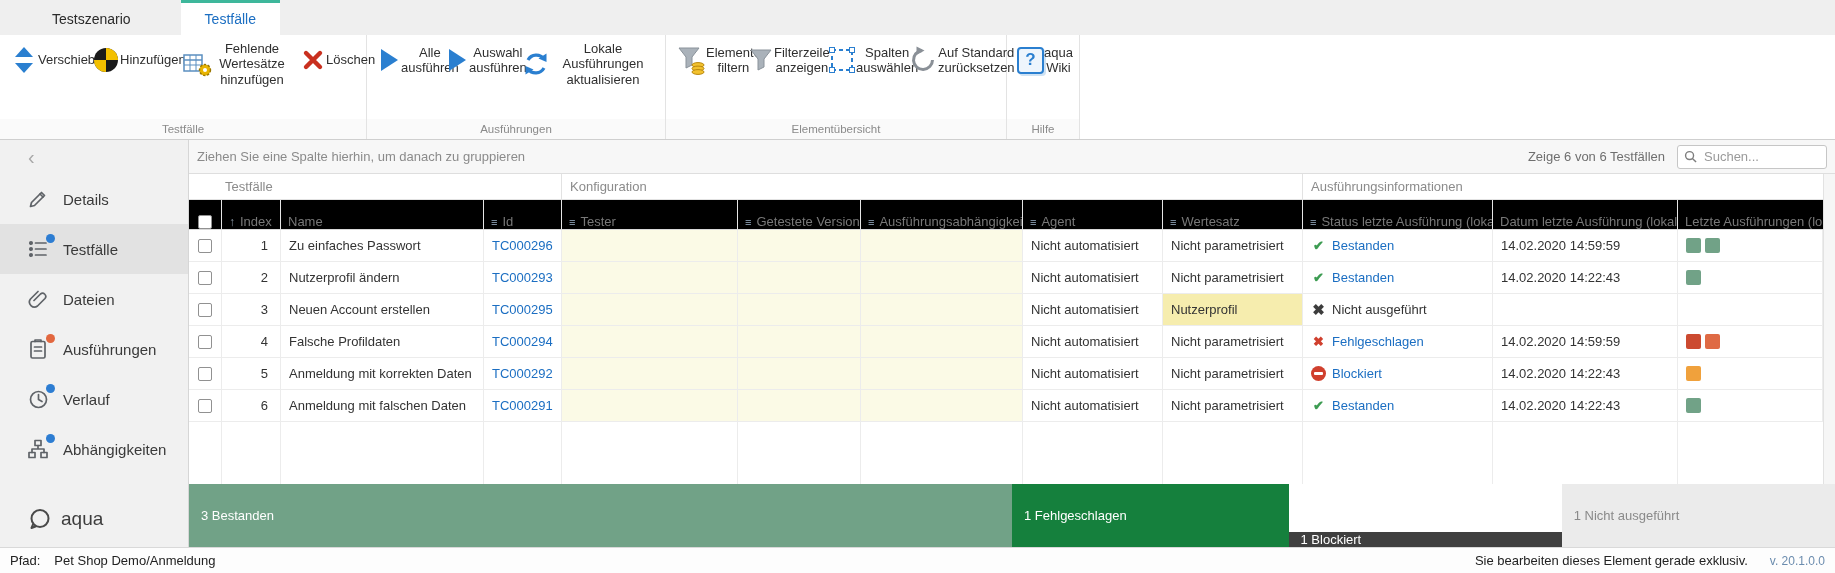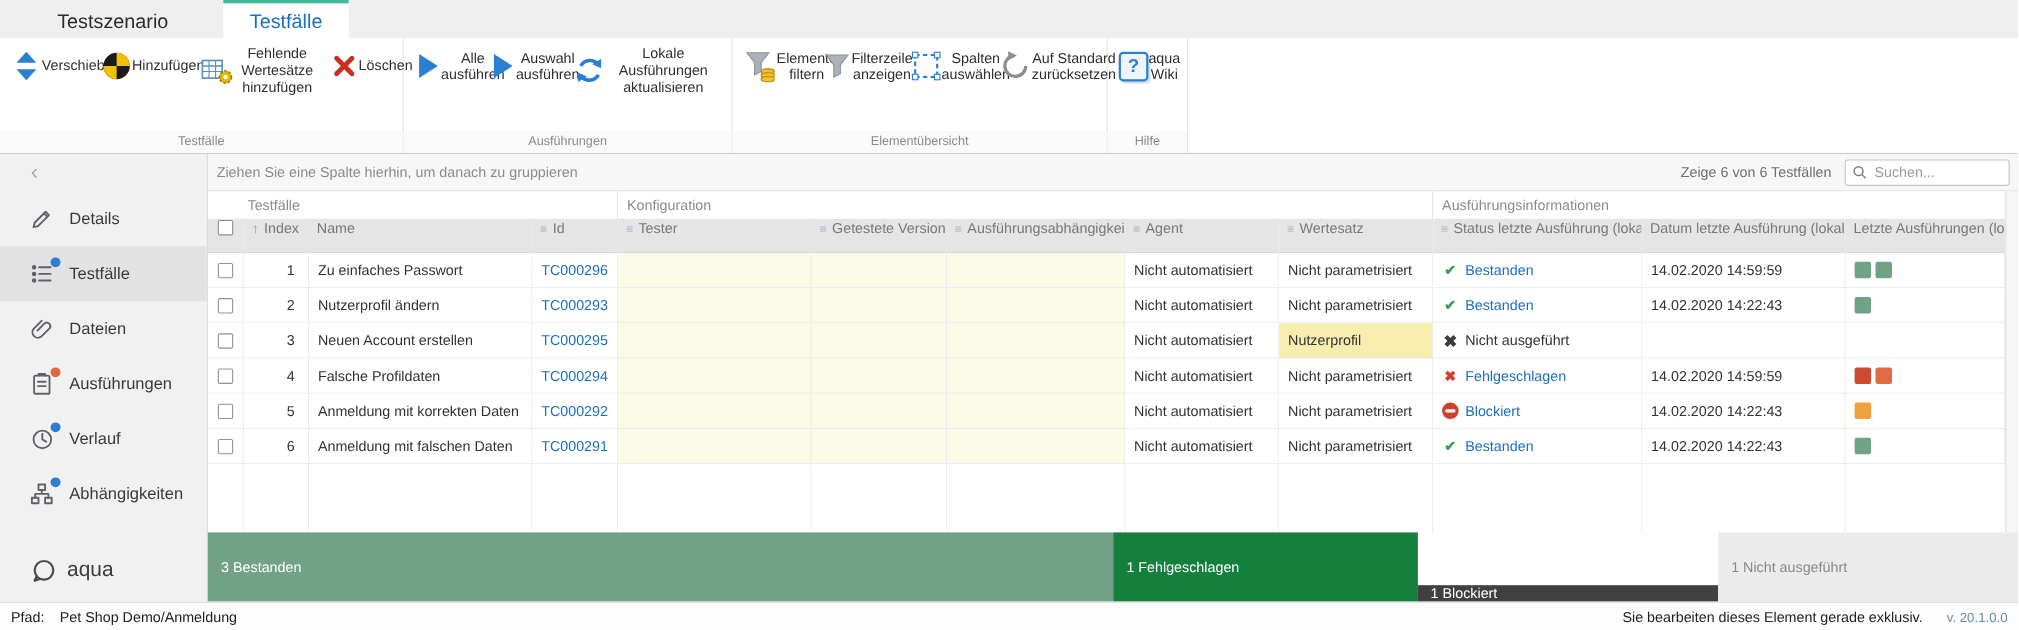--- a/index.html
+++ b/index.html
@@ -1,21 +1,21 @@
 <!DOCTYPE html>
 <html><head>
 <meta charset="utf-8">
 <style>
   *{box-sizing:border-box}
   html,body{margin:0;padding:0}
   .app{width:1835px;height:573px;font-family:"Liberation Sans",sans-serif;background:#fff;display:flex;flex-direction:column;overflow:hidden;position:relative}
 
   
   .tabbar{flex:0 0 35px;background:#efefef;display:flex;align-items:stretch;padding-left:28px}
-  .tab{padding:0 24px;display:flex;align-items:center;font-size:18px;color:#2b2b2b;border-top:3px solid transparent;cursor:default}
+  .tab{padding:0 24px;display:flex;align-items:center;font-size:14px;color:#2b2b2b;border-top:3px solid transparent;cursor:default}
   .tab:first-child{margin-right:26px}
   .tab.active{background:#fff;color:#1b6ec2;border-top-color:#3eb79b}
 
   
   .ribbon{flex:0 0 105px;background:#fff;border-bottom:1px solid #cfcfcf;display:flex}
   .rgroup{display:flex;flex-direction:column;border-right:1px solid #e3e3e3}
   .rbuttons{flex:1;display:flex;align-items:flex-start;padding:4px 6px 0}
   .rbtn{display:flex;flex-direction:row;align-items:center;padding:2px 4px;cursor:default}
   .ricon{height:38px;display:flex;align-items:center;justify-content:center}
   .rlabel{font-size:13px;color:#2f2f2f;text-align:center;line-height:1.18}
@@ -49,21 +49,21 @@
   
   .tablewrap{flex:1;display:flex;min-height:0}
   .grid{flex:1;display:grid;grid-template-columns:33px 59px 203px 78px 176px 123px 162px 140px 140px 190px 185px 1fr;grid-template-rows:26px 30px repeat(6,32px) 1fr}
   .vscroll{flex:0 0 12px;background:#f6f6f6;border-left:1px solid #e2e2e2}
 
   .gcell{display:flex;align-items:center;font-size:13px;color:#8b8b8b;border-bottom:1px solid #e2e2e2;border-right:1px solid #e2e2e2;background:#fff;padding-left:8px;overflow:hidden;white-space:nowrap}
   .g1{grid-column:span 4;padding-left:36px}
   .g2{grid-column:span 5}
   .g3{grid-column:span 3;border-right:0}
 
-  .hcell{display:flex;align-items:flex-start;gap:5px;font-size:13px;color:#787878;background:#e5e5e5;border-bottom:1px solid #d9d9d9;border-right:1px solid #e6e6e6;padding:0 7px;overflow:hidden;white-space:nowrap;cursor:default}
+  .hcell{display:flex;align-items:flex-end;gap:5px;font-size:13px;color:#787878;background:#000000;border-bottom:1px solid #d9d9d9;border-right:1px solid #e6e6e6;padding:0 7px;overflow:hidden;white-space:nowrap;cursor:default}
   .menu-ic{flex:0 0 auto}
   .menu-ic::before{content:"≡";color:#9db4ca;font-size:11px}
   .sort-ic::before{content:"↑";color:#8a97a5;font-size:12px}
 
   .c{display:flex;align-items:center;font-size:13px;color:#333;background:#fff;border-bottom:1px solid #ececec;border-right:1px solid #ececec;padding:0 8px;overflow:hidden;white-space:nowrap}
   .cb{justify-content:center;padding:0}
   .idx{justify-content:flex-end;padding-right:12px}
   .idv{color:#1b6ec2}
   .ed{background:#fbfae6}
   .hl{background:#f6edae}

